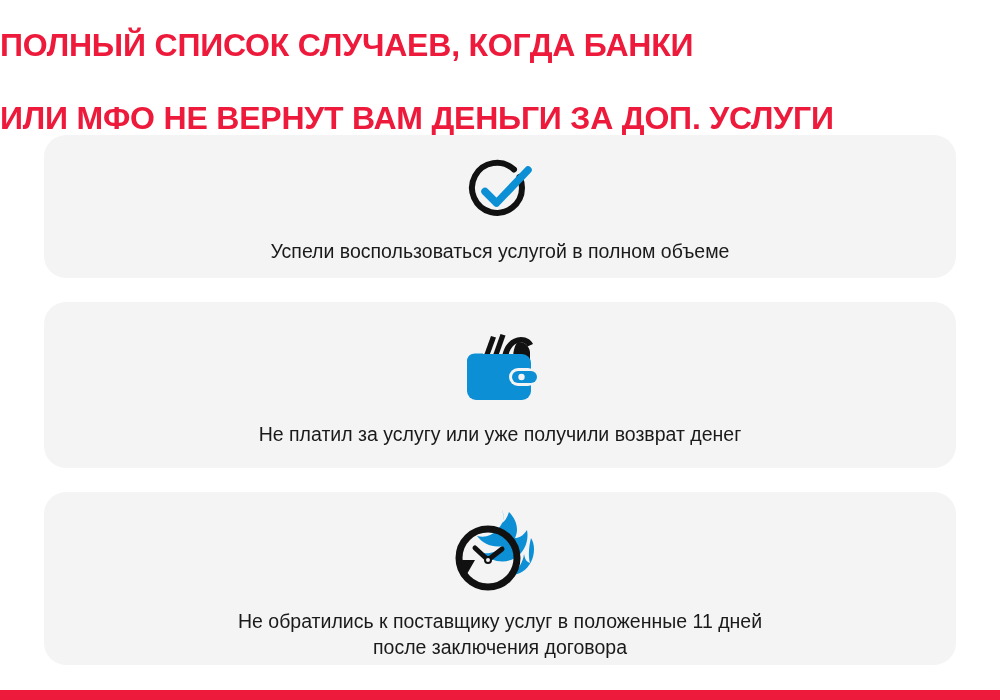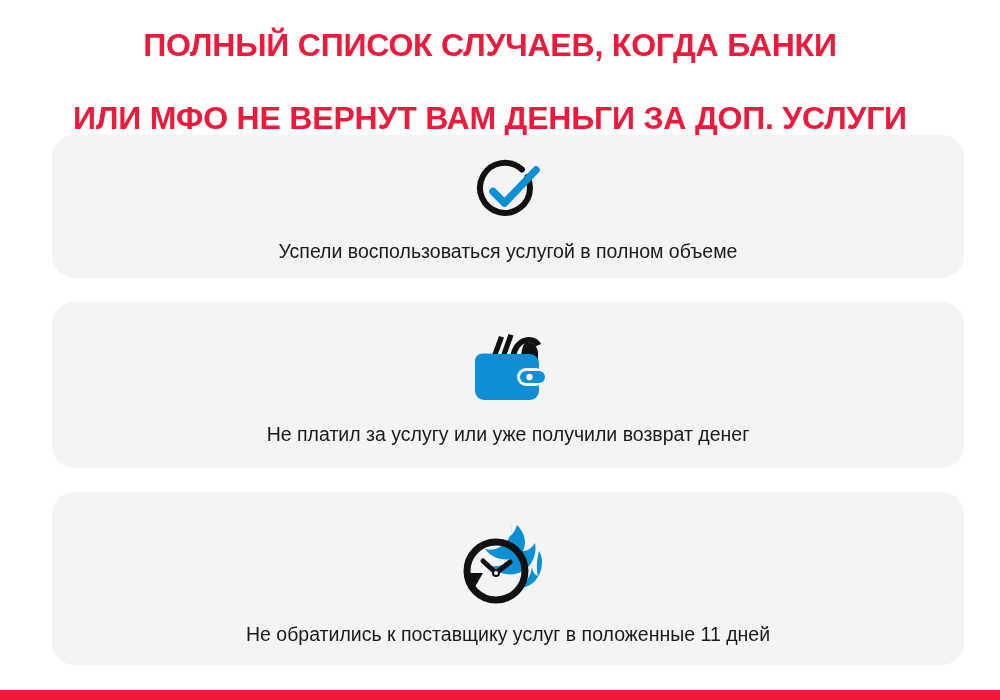--- a/index.html
+++ b/index.html
@@ -21,21 +21,21 @@
     height: 700px;
     box-sizing: border-box;
   }
 
   
   .title-block {
     position: absolute;
     top: 24px;
     left: 0;
     width: 980px;
-    text-align: center;
+    text-align: left;
   }
   .title-line {
     color: #ED1A3B;
     font-family: "Liberation Sans", sans-serif;
     font-weight: bold;
     font-size: 32px;
     line-height: 42px;
     letter-spacing: -0.2px;
     text-transform: uppercase;
     white-space: nowrap;
@@ -55,21 +55,21 @@
     right: 0;
     bottom: -9px;
     height: 3px;
     background: #ED1A3B;
   }
 
   
   .cards {
     position: absolute;
     top: 135px;
-    left: 52px;
+    left: 44px;
     width: 912px;
   }
   .card {
     background: #F4F4F5;
     border-radius: 22px;
     box-sizing: border-box;
     width: 912px;
     display: flex;
     flex-direction: column;
     align-items: center;
@@ -165,20 +165,20 @@
 
           <circle cx="41" cy="56" r="29" fill="none" stroke="#111111" stroke-width="7"></circle>
 
           <path d="M12 58 L28 58 L20 72 Z" fill="#111111"></path>
 
           <path d="M41 58 L28 46" fill="none" stroke="#111111" stroke-width="5" stroke-linecap="round"></path>
           <path d="M41 58 L55 47" fill="none" stroke="#111111" stroke-width="5" stroke-linecap="round"></path>
           <circle cx="41" cy="58" r="3" fill="#F4F4F5" stroke="#111111" stroke-width="2"></circle>
         </svg>
       </div>
-      <div class="card-text"><span>Не обратились к поставщику услуг в положенные 11 дней</span><br></div>
+      <div class="card-text"><span>Не обратились к поставщику услуг в положенные 11 дней</span><br><span>после заключения договора</span></div>
     </div>
 
   </div>
 
   <div class="bottom-bar"></div>
 
 </div>
 
 </body></html>

